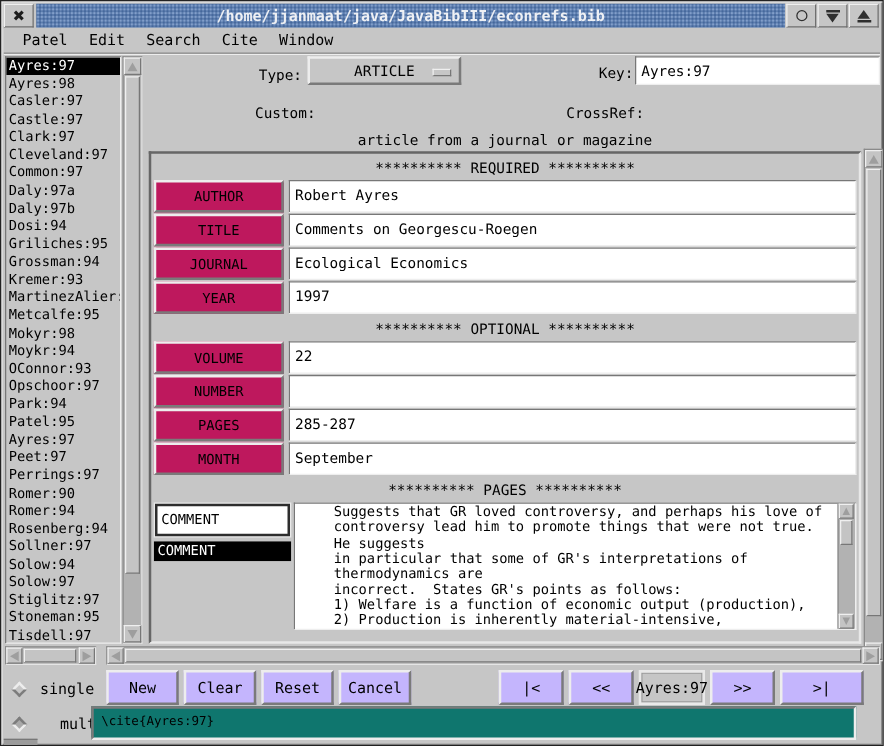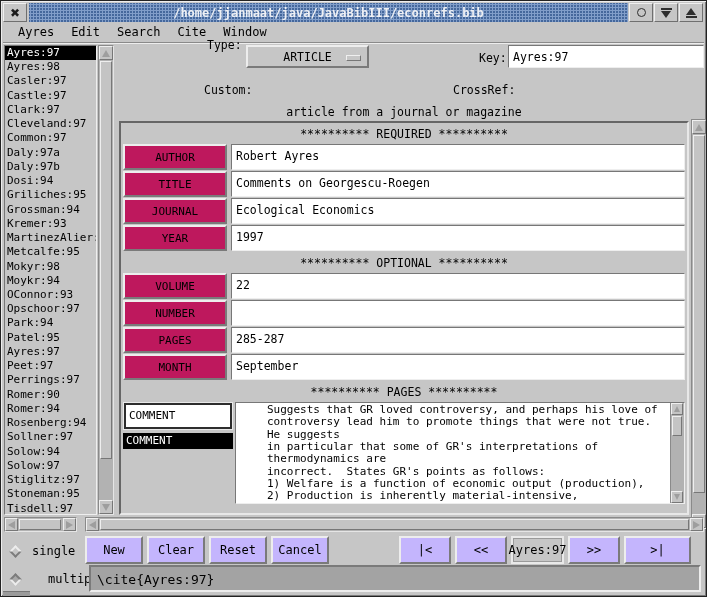--- a/index.html
+++ b/index.html
@@ -53,21 +53,21 @@
   .main-vsb{left:690px;top:118px;width:16px;height:410px;}
   .main-vsb .up{left:0;top:0;width:14px;height:14px;}
   .main-vsb .down{left:0;bottom:0;width:14px;height:14px;}
   .main-vsb .thumb{left:1px;top:15px;width:12px;height:358px;}
   .main-hsb{left:84px;top:516px;width:619px;height:15px;}
   .main-hsb .lbtn{left:0;top:0;width:13px;height:13px;}
   .main-hsb .rbtn{right:0;top:0;width:13px;height:13px;}
   .main-hsb .thumb{left:14px;top:1px;right:14px;height:11px;}
   
   .flabel{position:absolute;font-size:11.5px;white-space:pre;}
-  .type-label{left:206px;top:37px;}
+  .type-label{left:206px;top:52px;}
   .key-label{left:478px;top:50px;}
   .custom-label{left:203px;top:82px;}
   .crossref-label{left:452px;top:82px;}
   .type-dd{position:absolute;left:245px;top:44px;width:123px;height:23px;background:#c6c6c6;
     border:2px solid;border-color:#ededed #7a7a7a #7a7a7a #ededed;display:flex;align-items:center;
     justify-content:center;font-size:11.5px;}
   .dd-indicator{position:absolute;right:6px;top:8px;width:15px;height:6px;background:#c6c6c6;
     border:1px solid;border-color:#efefef #777 #777 #efefef;}
   .key-input{position:absolute;left:507px;top:44px;width:196px;height:23px;background:#fff;
     border:1px solid;border-color:#777 #eee #eee #777;font-size:11.5px;padding:4px 4px;white-space:nowrap;overflow:hidden;}
@@ -107,22 +107,22 @@
   .radio-label{font-size:12px;}
   .action-buttons{position:absolute;left:84px;top:535px;display:flex;gap:4px;}
   .btn{height:28px;background:#c4b5fd;border:2px solid;border-color:#ededed #7a7a7a #7a7a7a #ededed;
     display:flex;align-items:center;justify-content:center;font-size:12px;white-space:pre;}
   .action-buttons .btn{width:58px;}
   .nav-buttons{position:absolute;left:398px;top:535px;display:flex;gap:4px;}
   .nav-buttons .btn{width:52px;}
   .nav-buttons .btn:nth-child(3){width:53px;background:#c6c6c6;border:2px solid #e9e9e9;
     box-shadow:inset 0 0 0 1px #9a9a9a;}
   .nav-buttons .btn:nth-child(5){width:67px;}
-  .cite-input{position:absolute;left:88px;top:564px;width:612px;height:27px;background:#a3a3a3;
-    border:2px solid;border-color:#7a7a7a #ededed #ededed #7a7a7a;font-size:13px;
+  .cite-input{position:absolute;left:72px;top:564px;width:612px;height:27px;background:#0f766e;
+    border:2px solid;border-color:#7a7a7a #ededed #ededed #7a7a7a;font-size:10px;
     padding:5px 6px;white-space:nowrap;overflow:hidden;}
   .resize-handle{position:absolute;left:2px;top:590px;width:27px;height:5px;background:#9b9b9b;
     border-top:1px solid #777;}
 </style>
 </head>
 <body>
 
 <div class="window">
 
   <div class="titlebar">
@@ -144,21 +144,21 @@
     <div class="tb-btn">
       <span class="glyph-stack">
         <span class="tri-up-g"></span>
           <span class="gbar"></span>
       </span>
     </div>
   </div>
 
   <div class="menubar">
 
-      <span class="menu-item">Ayres</span>
+      <span class="menu-item">Patel</span>
 
       <span class="menu-item">Edit</span>
 
       <span class="menu-item">Search</span>
 
       <span class="menu-item">Cite</span>
 
       <span class="menu-item">Window</span>
     </div>
 

